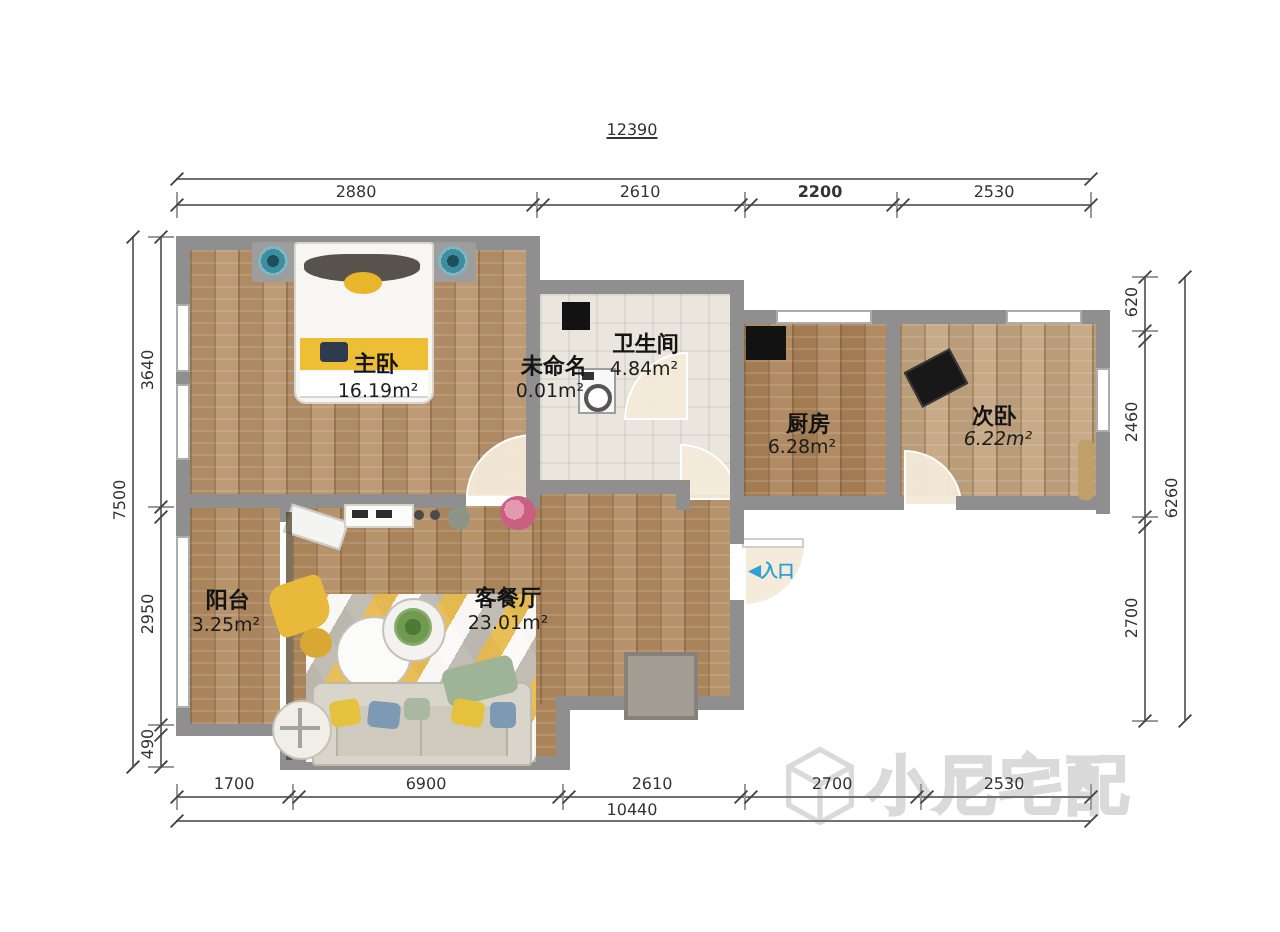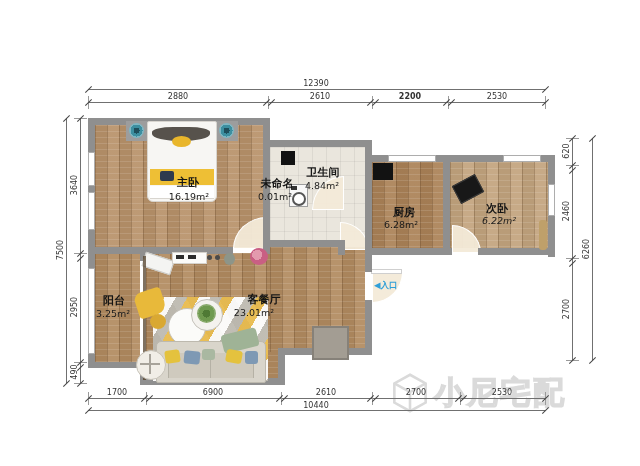--- a/index.html
+++ b/index.html
@@ -154,31 +154,31 @@
   <div class="rname" style="left:277px;top:183px;">未命名</div>
   <div class="rarea" style="left:275px;top:196px;">0.01m²</div>
   <div class="rname" style="left:323px;top:172px;">卫生间</div>
   <div class="rarea" style="left:322px;top:185px;">4.84m²</div>
   <div class="rname" style="left:404px;top:212px;">厨房</div>
   <div class="rarea" style="left:401px;top:224px;">6.28m²</div>
   <div class="rname" style="left:497px;top:208px;">次卧</div>
   <div class="rarea" style="left:499px;top:220px;font-style:italic;">6.22m²</div>
   <div class="rname" style="left:114px;top:300px;">阳台</div>
   <div class="rarea" style="left:113px;top:313px;">3.25m²</div>
-  <div class="rname" style="left:264px;top:299px;">客餐厅</div>
+  <div class="rname" style="left:254px;top:299px;">客餐厅</div>
   <div class="rarea" style="left:254px;top:312px;">23.01m²</div>
 
   <div class="entry" style="left:374px;top:280px;">
     <span>◀</span><span>入口</span>
   </div>
 
   <div class="dl" style="left:88px;top:89px;width:457px;height:1px;"></div>
   <div class="tick" style="left:88px;top:85px;"></div>
   <div class="tick" style="left:545px;top:85px;"></div>
-  <div class="dtxt" style="left:316px;top:83px;">12390</div>
+  <div class="dtxt" style="left:316px;top:65px;text-decoration:underline;">12390</div>
   <div class="dl" style="left:88px;top:102px;width:457px;height:1px;"></div>
   <div class="ext" style="left:88px;top:96px;height:13px;"></div>
   <div class="ext" style="left:268px;top:96px;height:13px;"></div>
   <div class="ext" style="left:372px;top:96px;height:13px;"></div>
   <div class="ext" style="left:448px;top:96px;height:13px;"></div>
   <div class="ext" style="left:545px;top:96px;height:13px;"></div>
   <div class="tick" style="left:88px;top:98px;"></div>
   <div class="tick" style="left:266px;top:98px;"></div>
   <div class="tick" style="left:271px;top:98px;"></div>
   <div class="tick" style="left:370px;top:98px;"></div>

